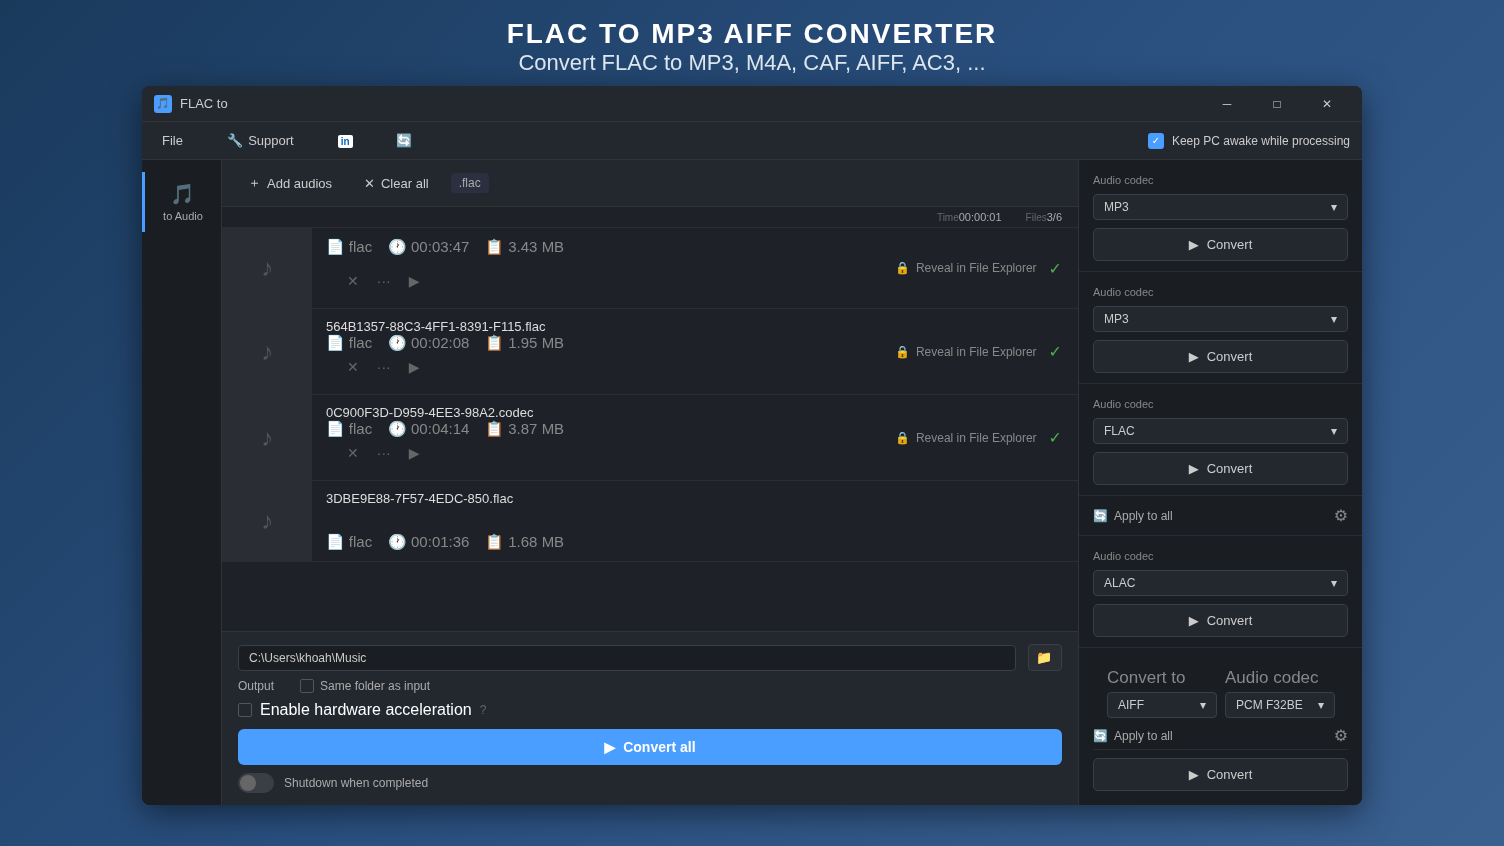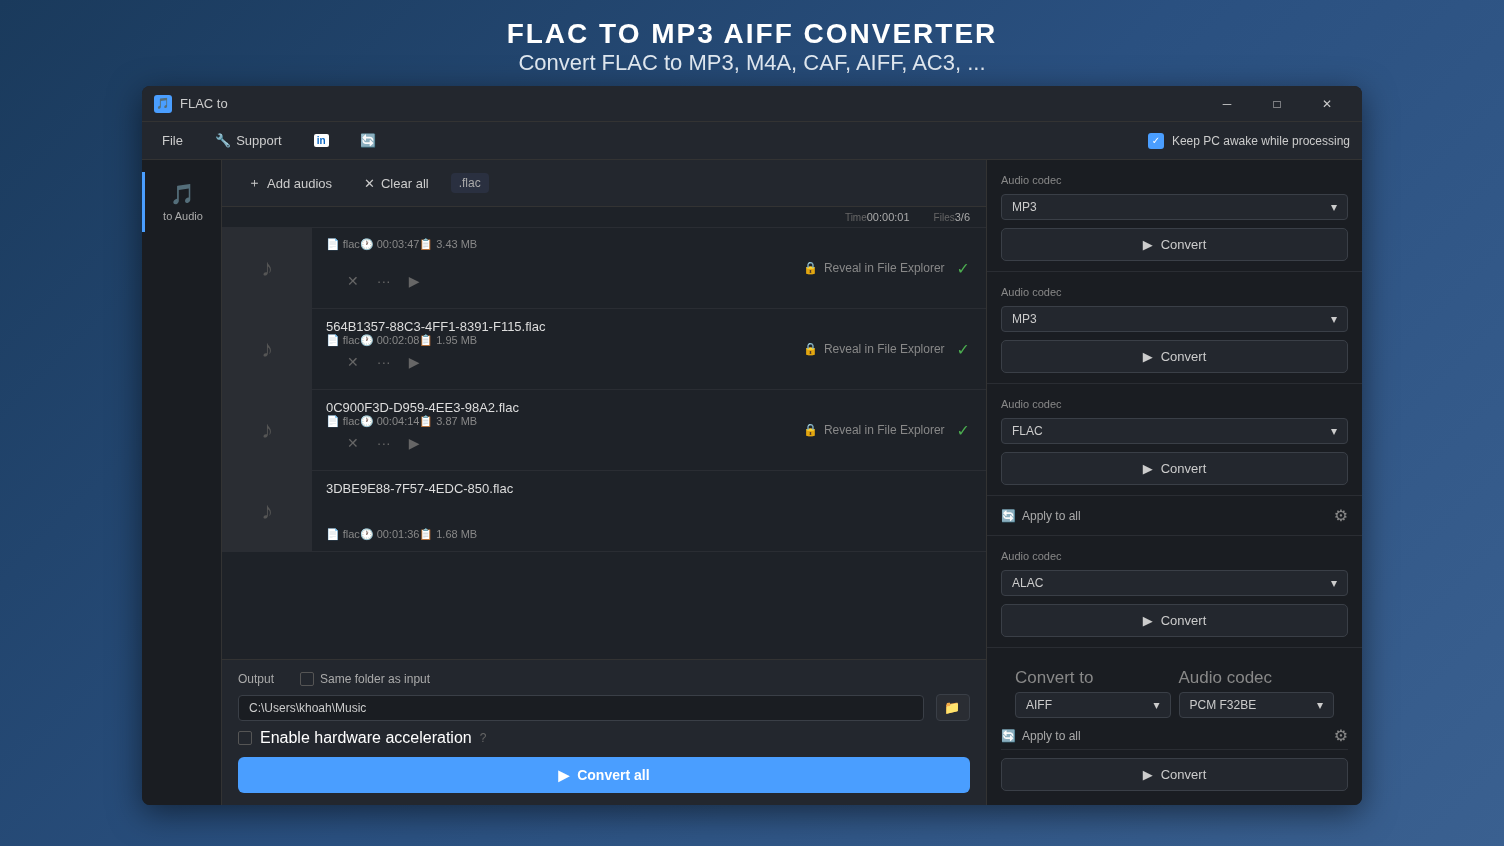--- a/index.html
+++ b/index.html
@@ -87,22 +87,22 @@
       background: #23272e;
       display: flex;
       align-items: center;
       padding: 0 12px;
       height: 38px;
       border-bottom: 1px solid #333;
       justify-content: space-between;
     }
     .menu-bar-left {
       display: flex;
-      align-items: center;
-      gap: 16px;
+      align-items: flex-end;
+      gap: 28px;
     }
     .menu-item {
       font-size: 13px;
       color: #ccc;
       cursor: pointer;
       padding: 4px 8px;
       border-radius: 4px;
       display: flex;
       align-items: center;
       gap: 5px;
@@ -242,21 +242,22 @@
       flex-direction: column;
       justify-content: space-between;
     }
     .file-name {
       font-size: 13px;
       color: #ddd;
       font-weight: 500;
     }
     .file-meta {
       display: flex;
-      font-size: 11px;
+      gap: 16px;
+      font-size: 15px;
       color: #888;
       align-items: center;
     }
     .file-meta span {
       display: flex;
       align-items: center;
       gap: 4px;
     }
     .file-actions {
       display: flex;
@@ -379,21 +380,21 @@
       width: 16px;
       height: 16px;
       background: #666;
       border-radius: 50%;
       position: absolute;
       top: 2px;
       left: 2px;
     }
     
     .right-panel {
-      width: 376px;
+      width: 284px;
       background: #1a1d22;
       border-left: 1px solid #333;
       display: flex;
       flex-direction: column;
       overflow-y: auto;
     }
     
     .conv-row {
       border-bottom: 1px solid #2a2d33;
       padding: 14px 14px 10px;
@@ -607,21 +608,21 @@
             </span>
             <span class="check-icon">✓</span>
           </div>
         </div>
 
         <div class="file-item">
           <div class="file-thumbnail">
             <span class="music-icon">♪</span>
           </div>
           <div class="file-info">
-            <span class="file-name">0C900F3D-D959-4EE3-98A2.flac</span>
+            <span class="file-name">0C900F3D-D959-4EE3-98A2.codec</span>
             <div class="file-meta">
               <span>📄 flac</span>
               <span>🕐 00:04:14</span>
               <span>📋 3.87 MB</span>
             </div>
             <div class="file-bottom-row">
               <button class="file-ctrl-btn">✕</button>
               <button class="file-ctrl-btn">···</button>
               <button class="file-ctrl-btn">▶</button>
             </div>
@@ -646,39 +647,45 @@
               <span>🕐 00:01:36</span>
               <span>📋 1.68 MB</span>
             </div>
           </div>
         </div>
 
       </div>
 
       <div class="output-section">
         <div class="output-row">
+          <input class="output-path" value="C:\Users\khoah\Music" readonly="" style="">
+          <button class="browse-btn">📁</button>
+        </div>
+        <div class="output-row">
           <span class="output-label">Output</span>
           <div class="same-folder-check">
             <div class="checkbox-empty"></div>
             <span>Same folder as input</span>
           </div>
         </div>
-        <div class="output-row">
-          <input class="output-path" value="C:\Users\khoah\Music" readonly="" style="">
-          <button class="browse-btn">📁</button>
-        </div>
         <div class="hw-accel-row">
           <div class="checkbox-empty"></div>
           <span>Enable hardware acceleration</span>
           <span style="color:#666;font-size:12px;cursor:pointer;">?</span>
         </div>
         <button class="convert-all-btn">
           <span>▶</span>
           <span>Convert all</span>
         </button>
+        <div class="shutdown-row">
+          <div class="toggle">
+            <div class="toggle-knob"></div>
+          </div>
+          <span style="font-size:12px;color:#aaa;">Shutdown when completed</span>
+        </div>
       </div>
     </div>
 
     <div style="position:relative;width:0;overflow:visible;">
       
     </div>
 
     <div class="right-panel scrollbar">
 
       <div class="conv-row">

